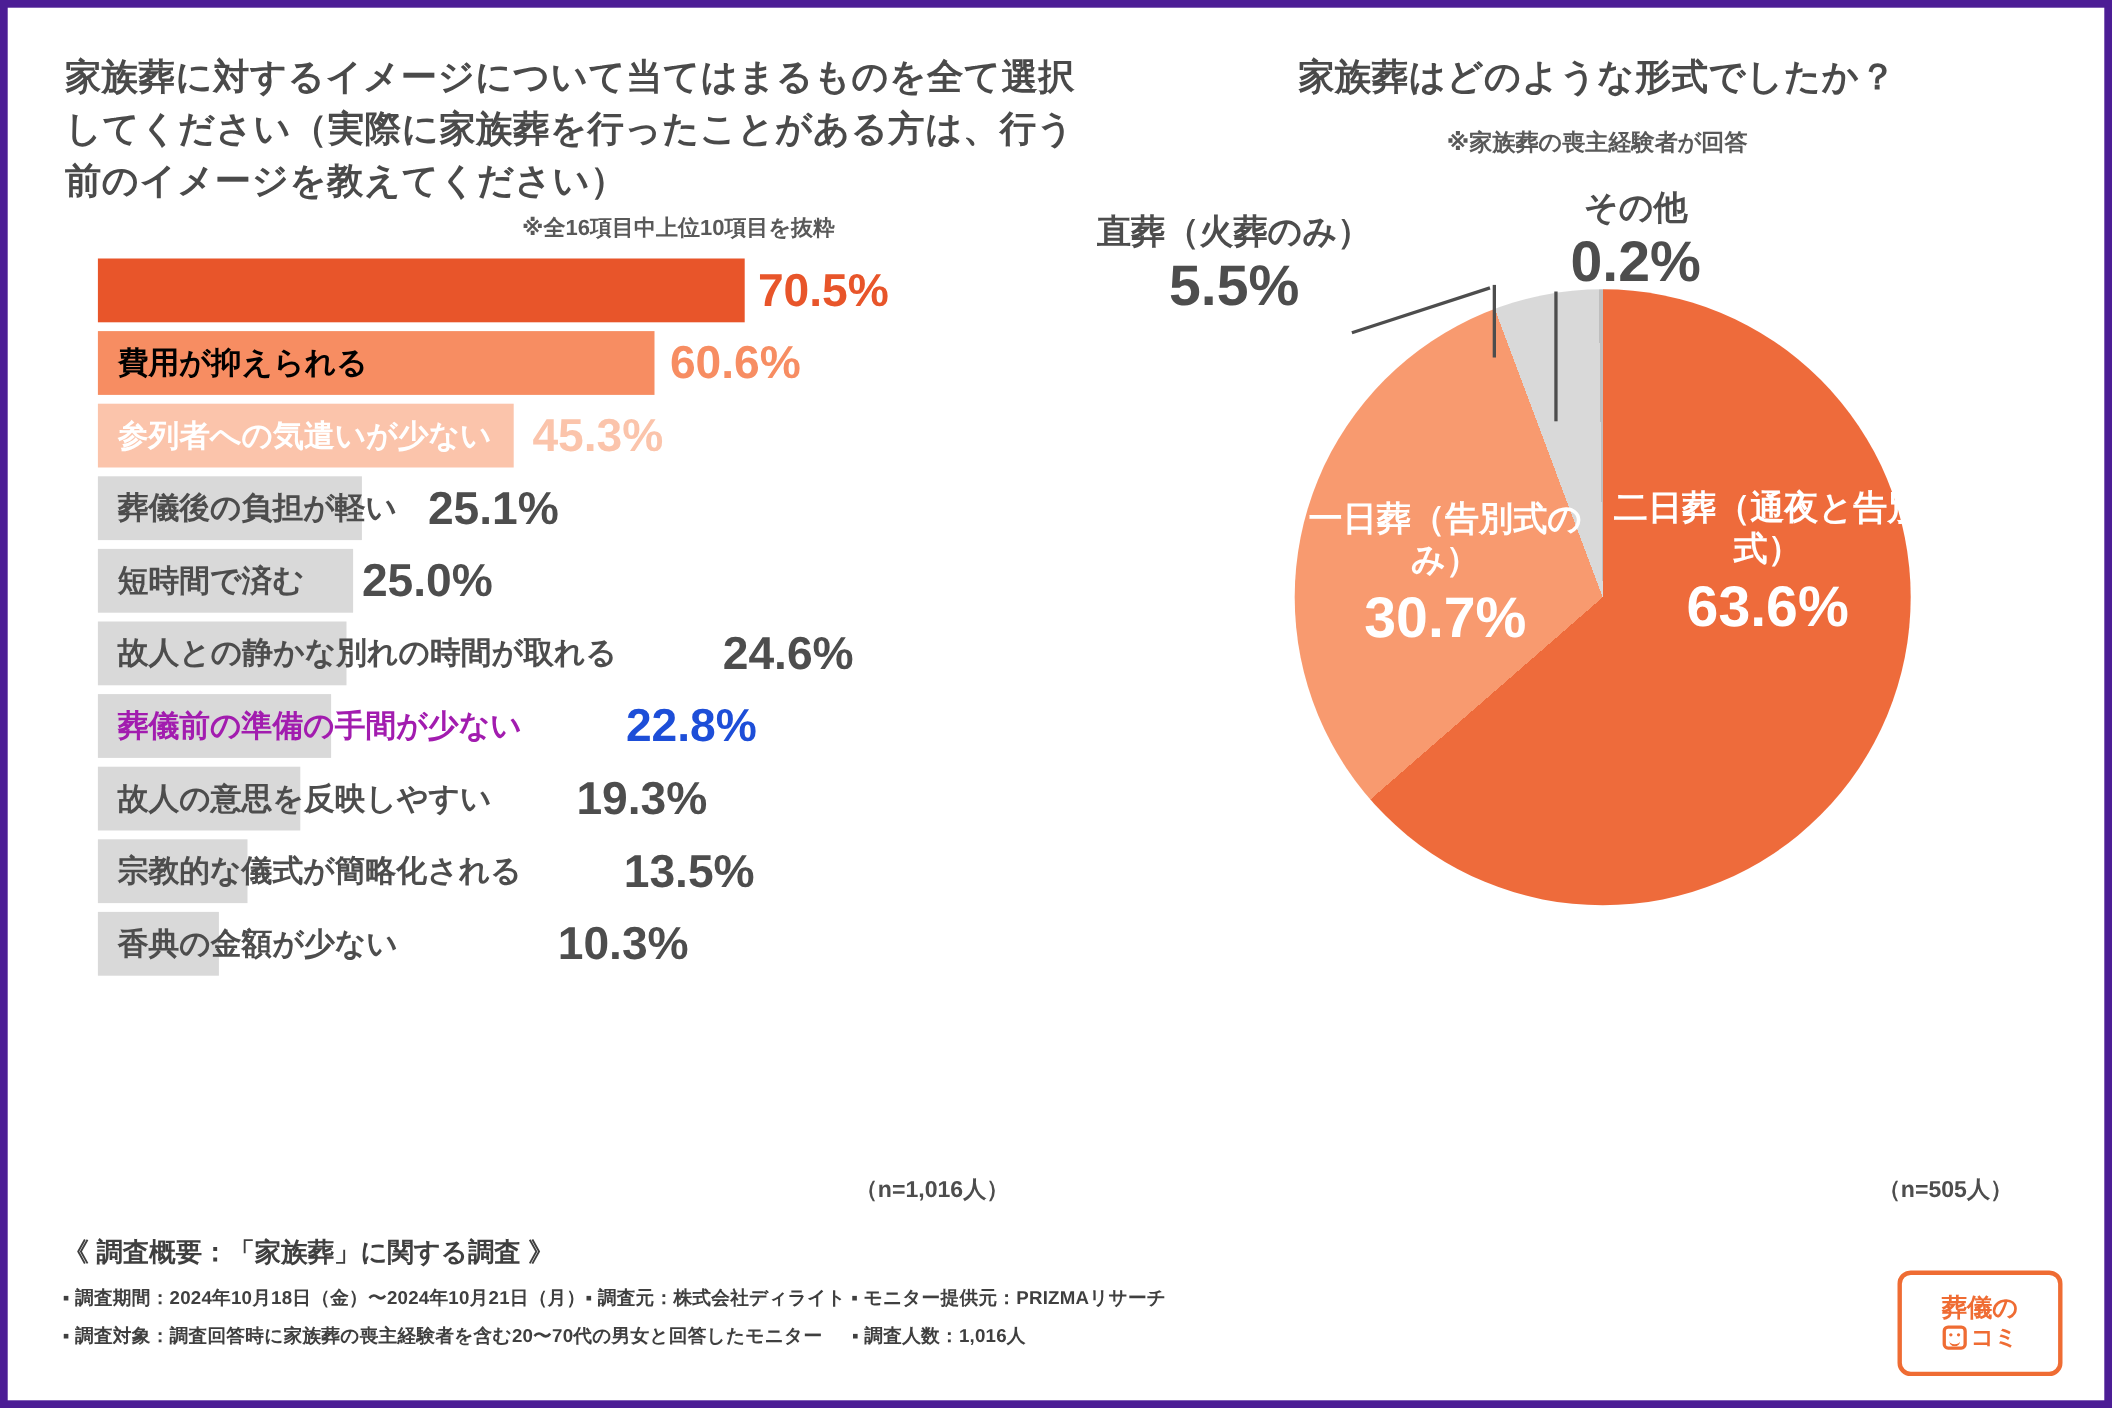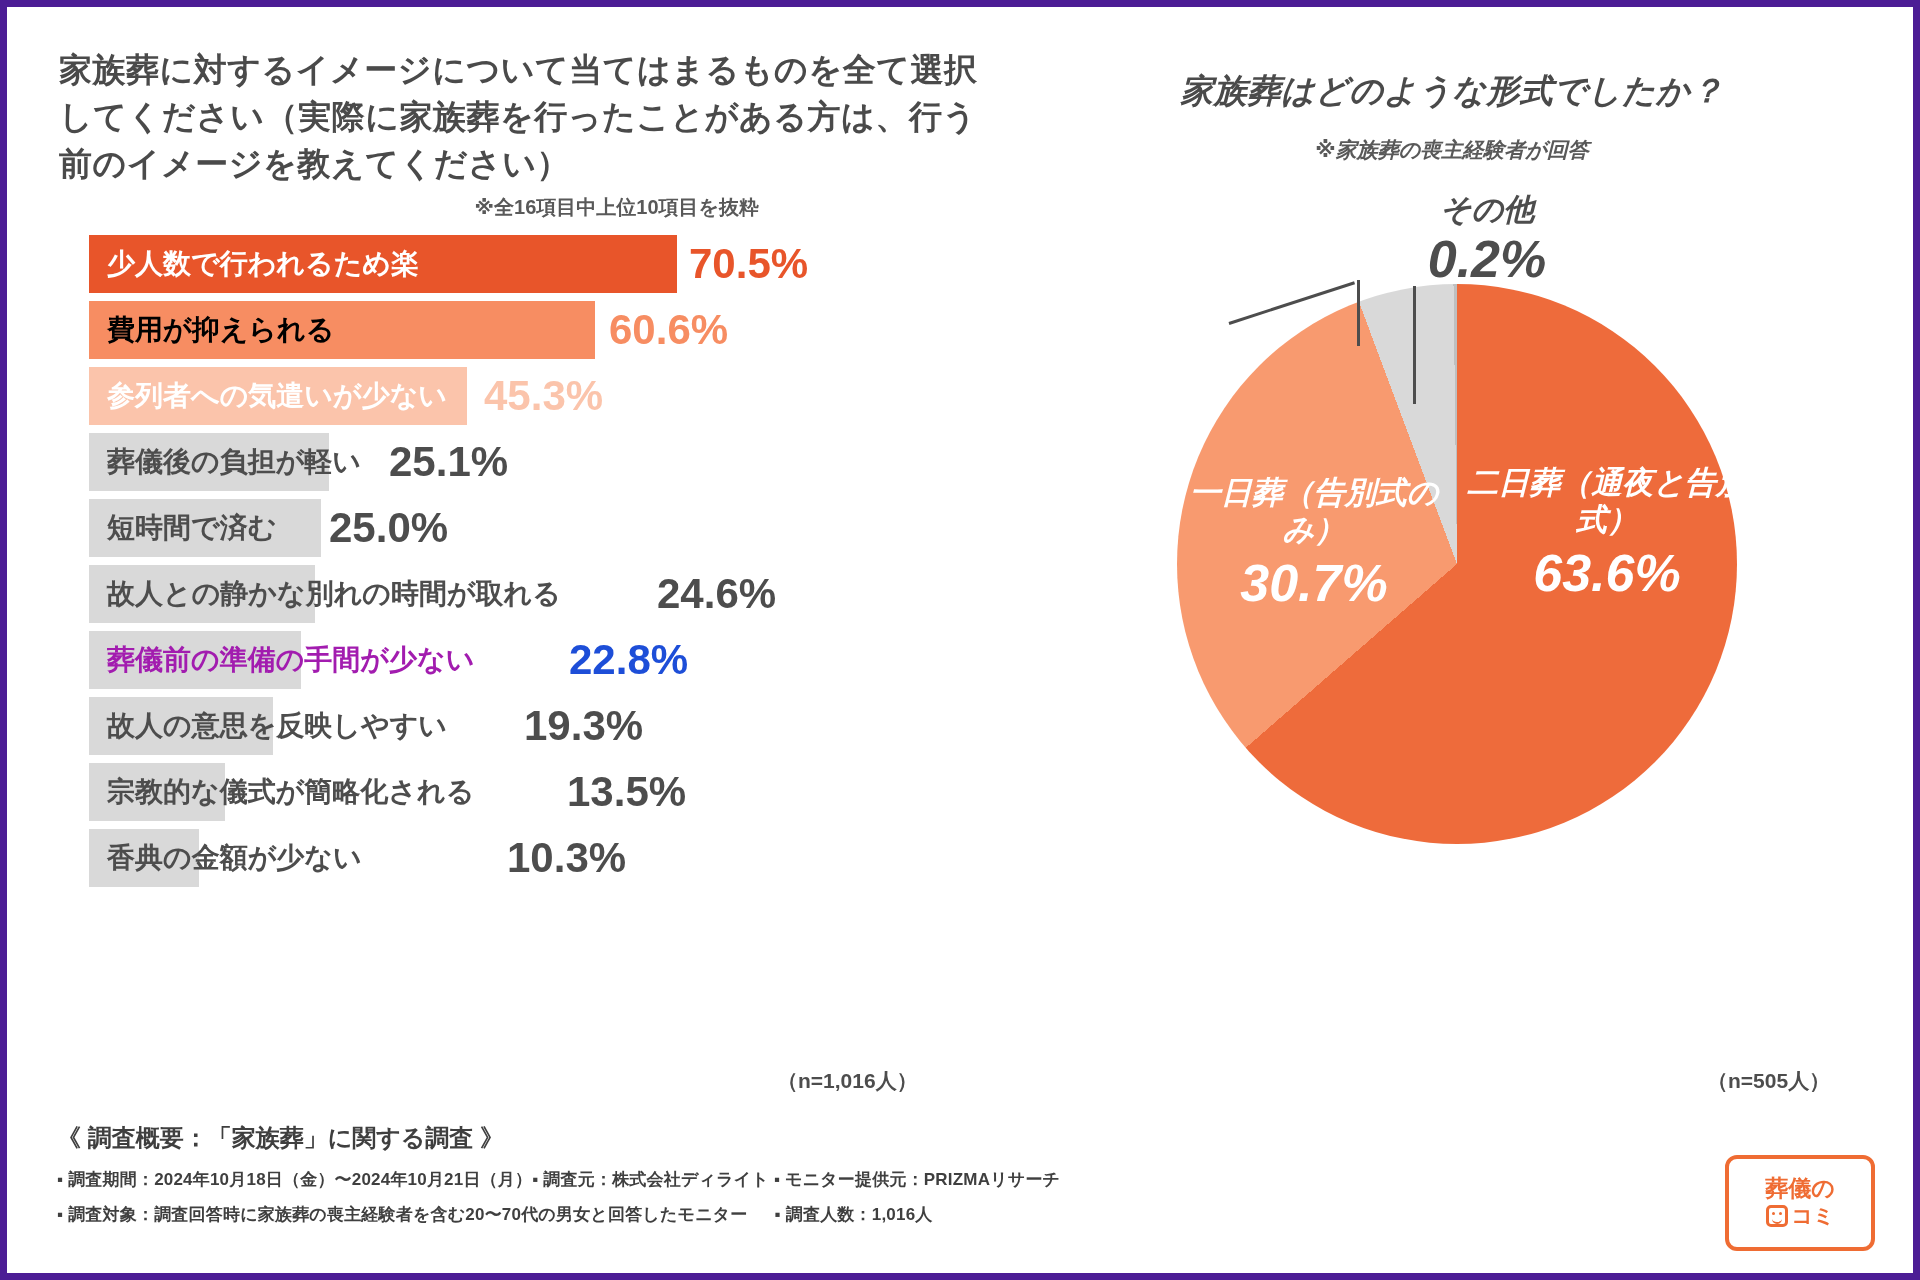--- a/index.html
+++ b/index.html
@@ -91,23 +91,22 @@
     top: 1060px;
     font-size: 21px;
     font-weight: bold;
     color: #4d4d4d;
   }
 
   
   .right {
     position: absolute;
     left: 1010px;
-    top: 62px;
+    top: 41px;
     width: 870px;
-    font-style: italic;
   }
   .q-title2 {
     font-size: 33px;
     font-weight: bold;
     color: #4a4a4a;
     text-align: center;
     letter-spacing: 0.5px;
   }
   .sub2 {
     text-align: center;
@@ -246,21 +245,20 @@
   <div class="inner">
 
     <div class="left">
       <div class="q-title">家族葬に対するイメージについて当てはまるものを全て選択してください（実際に家族葬を行ったことがある方は、行う前のイメージを教えてください）</div>
       <div class="note-right">※全16項目中上位10項目を抜粋</div>
 
       <div class="bars">
 
         <div class="barrow">
           <div class="bar" style="width:588px;background:#e8552a;"></div>
-          <div class="barlabel" style="color:#ffffff;">少人数で行われるため楽</div>
           <div class="barval" style="left:630px;color:#e8552a;">70.5%</div>
         </div>
 
         <div class="barrow">
           <div class="bar" style="width:506px;background:#f78d62;"></div>
           <div class="barlabel" style="color:#000000;">費用が抑えられる</div>
           <div class="barval" style="left:550px;color:#f78d62;">60.6%</div>
         </div>
 
         <div class="barrow">
@@ -331,20 +329,24 @@
         <div class="slice-label" style="left:440px; top:290px; width:300px;">
           <span class="nm">二日葬（通夜と告別式）</span>
           <span class="pct">63.6%</span>
         </div>
 
         <div class="slice-label" style="left:152px; top:300px; width:290px;">
           <span class="nm">一日葬（告別式のみ）</span>
           <span class="pct">30.7%</span>
         </div>
 
+        <div class="out-label" style="left:-60px; top:40px; width:330px;">
+          <span class="nm">直葬（火葬のみ）</span>
+          <span class="pct">5.5%</span>
+        </div>
         <div class="leader" style="left:212px; top:148px; width:132px; height:3px; transform:rotate(-18deg); transform-origin:left center;"></div>
         <div class="leader" style="left:340px; top:106px; width:3px; height:66px;"></div>
 
         <div class="out-label" style="left:330px; top:18px; width:280px;">
           <span class="nm">その他</span>
           <span class="pct">0.2%</span>
         </div>
         <div class="leader" style="left:396px; top:112px; width:3px; height:118px;"></div>
       </div>
     </div>

